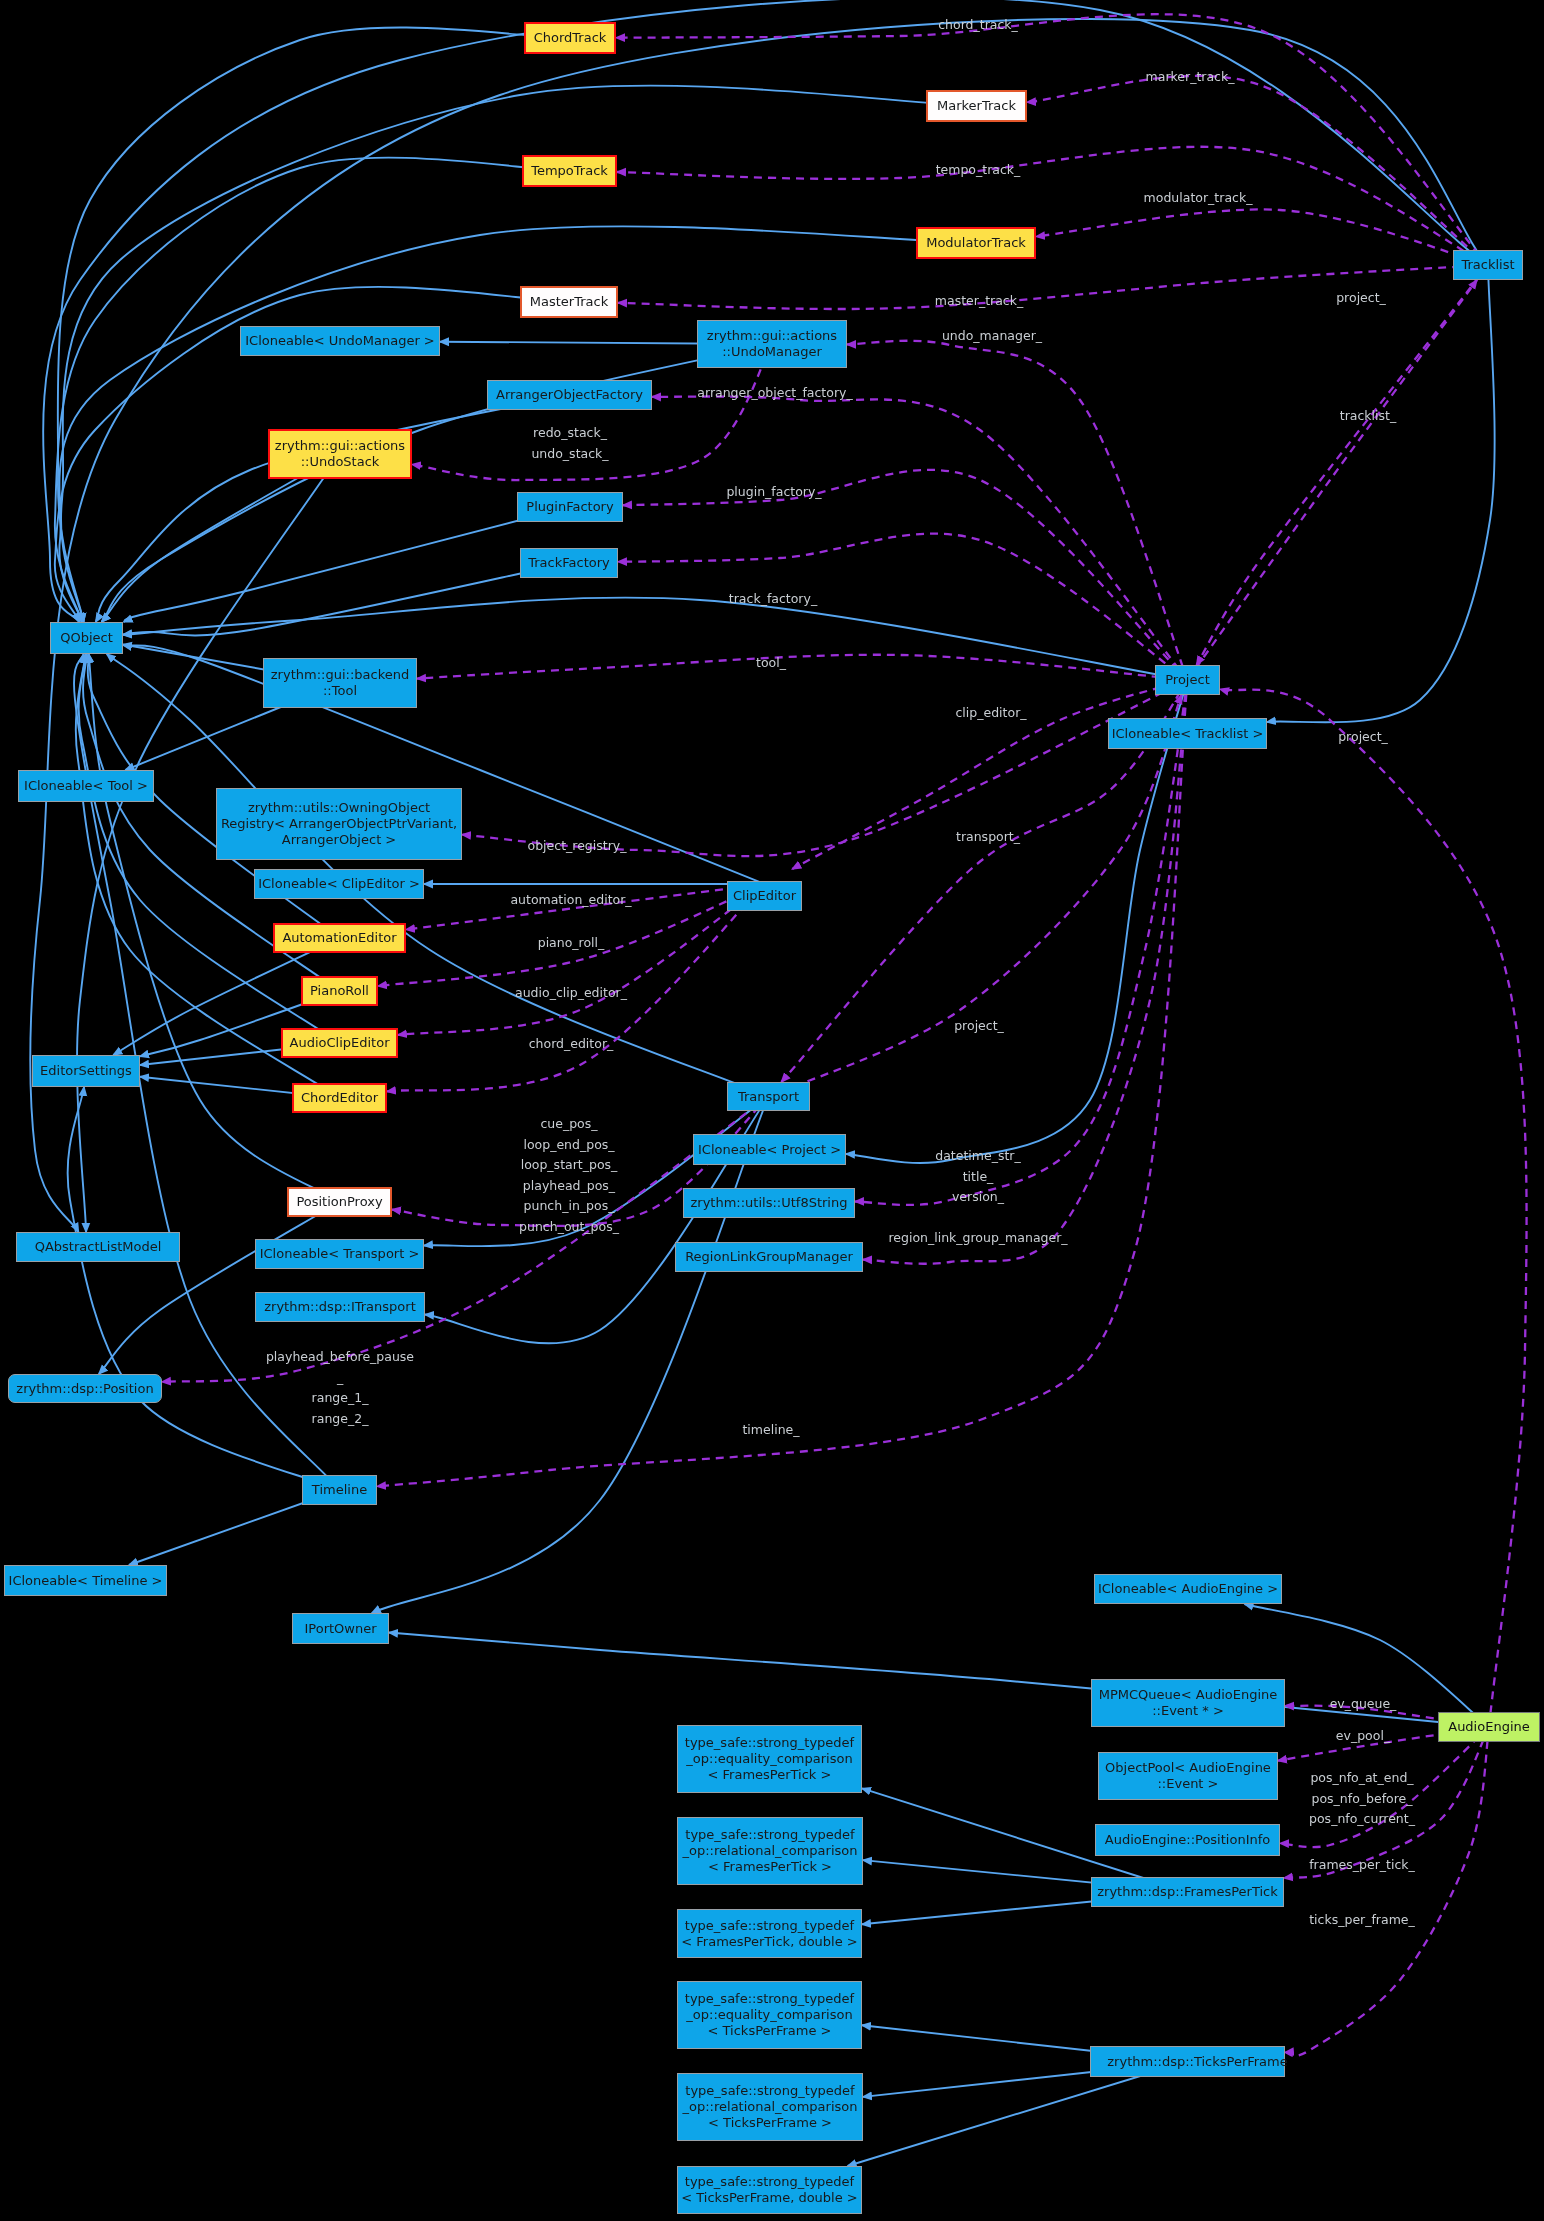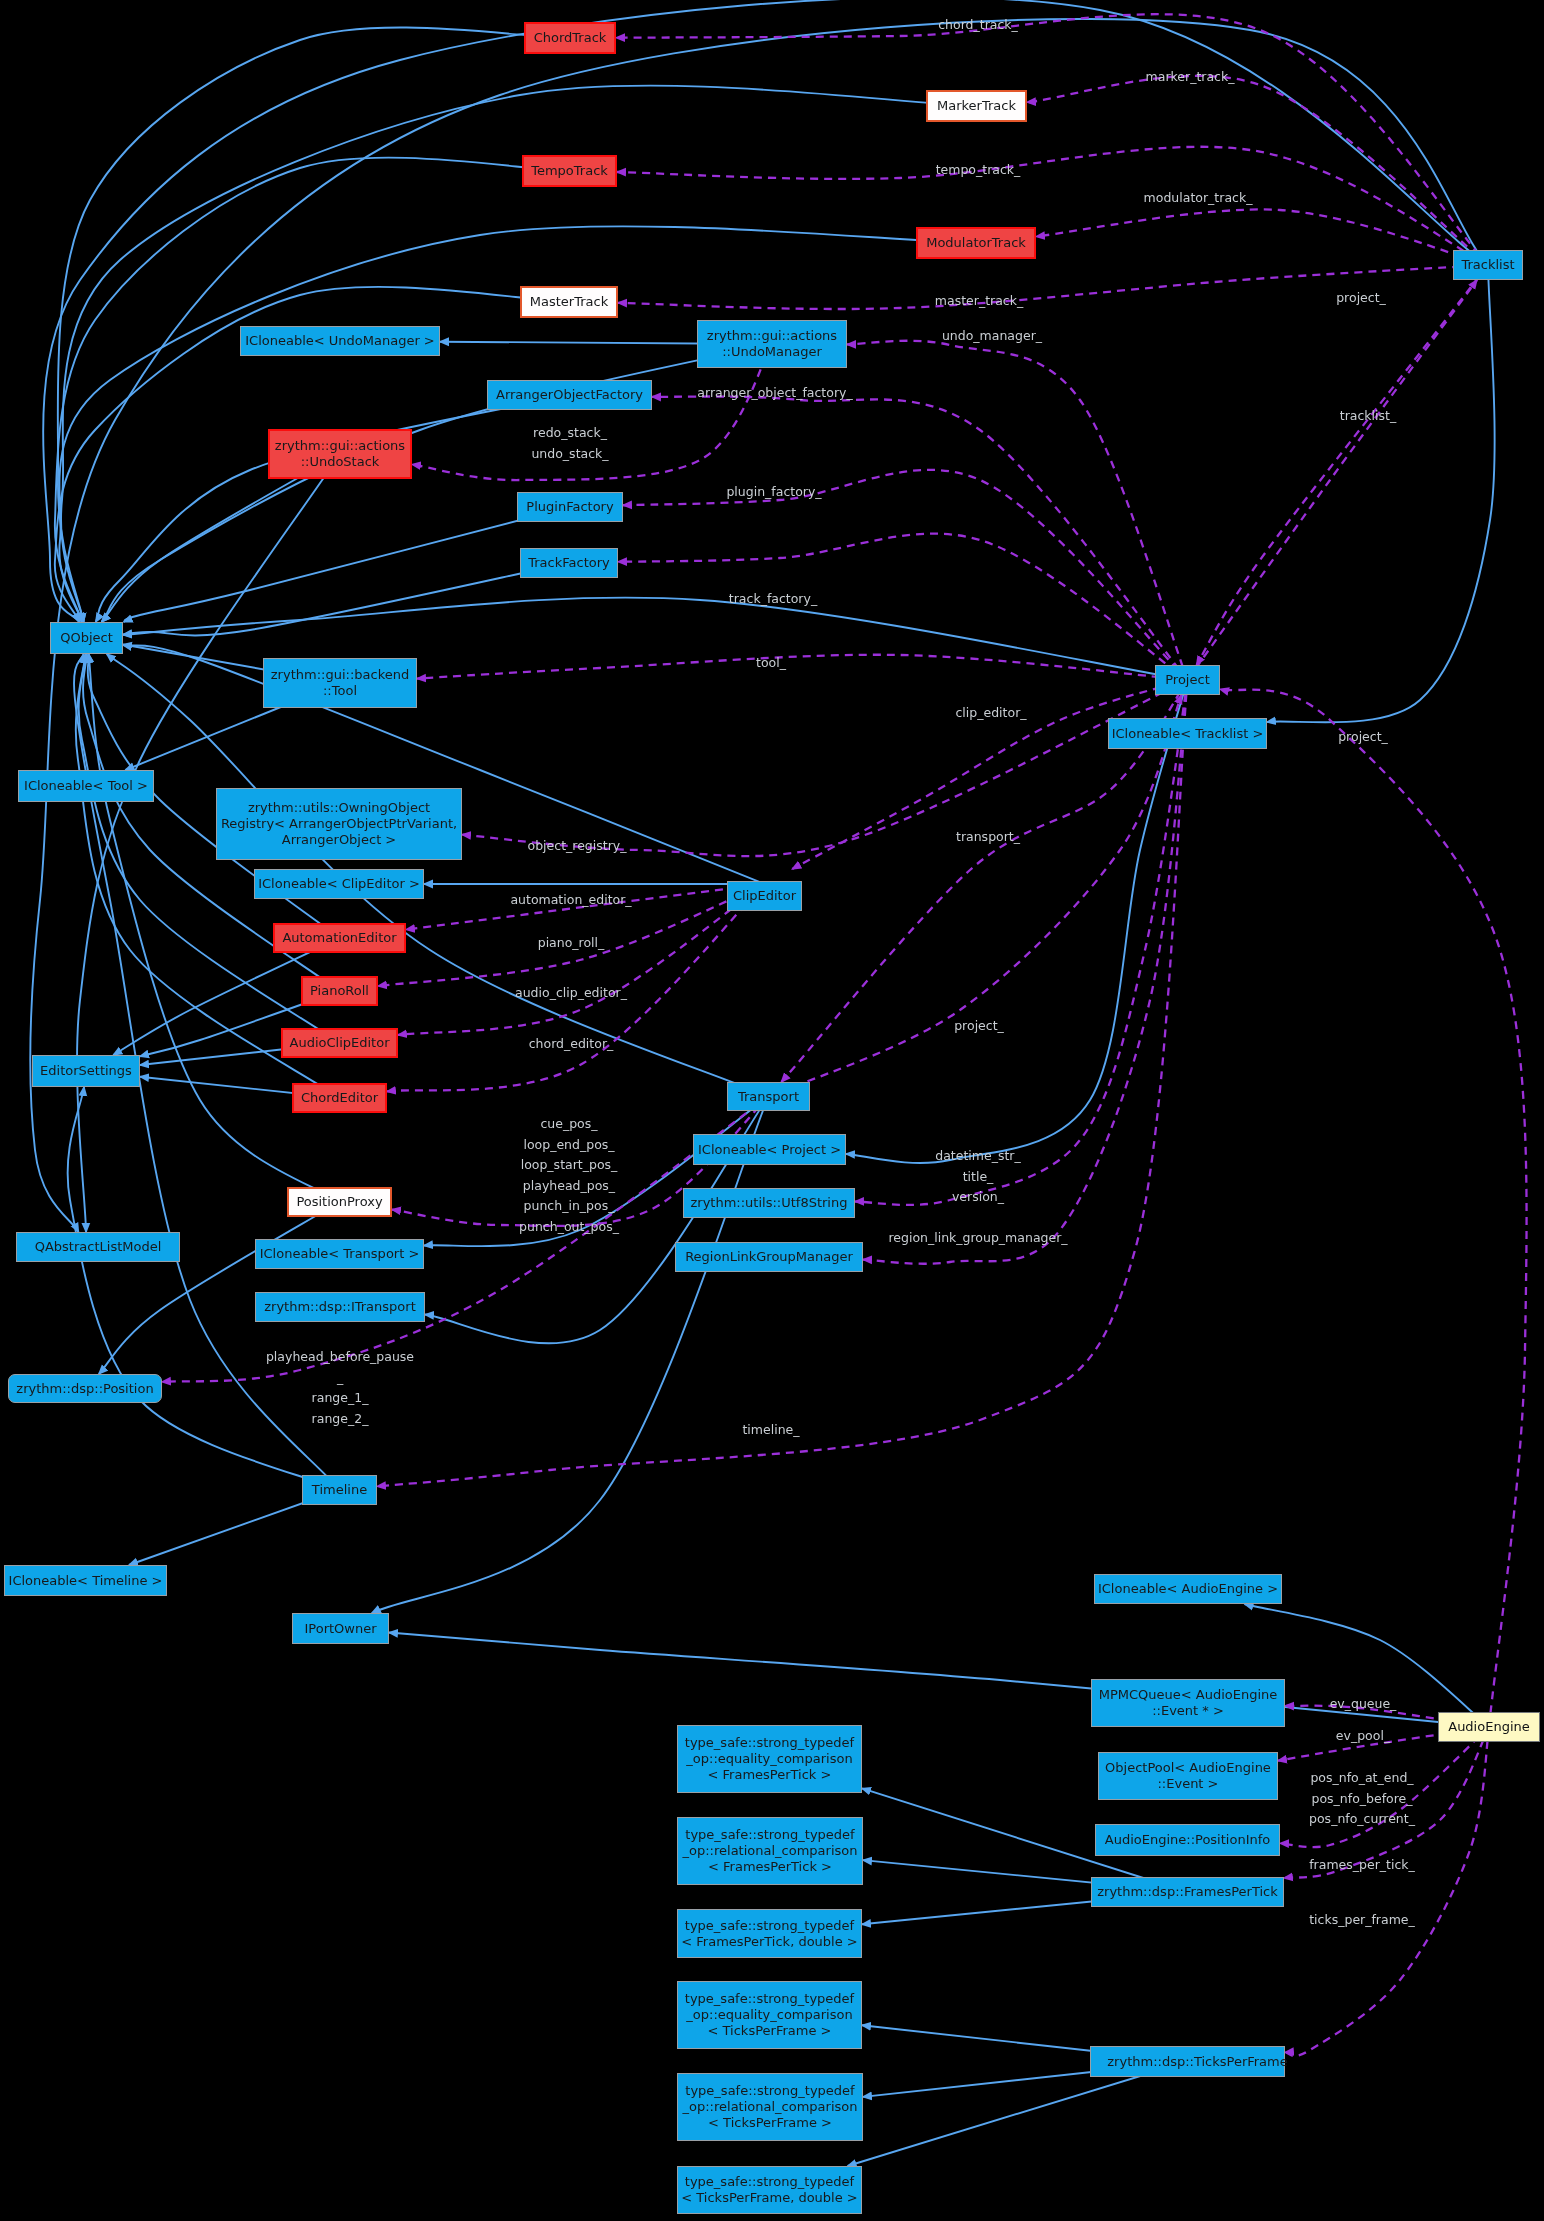--- a/index.html
+++ b/index.html
@@ -2,23 +2,23 @@
 <html><head>
 <meta charset="utf-8">
 <style>
   html,body{margin:0;padding:0;background:#000;}
   #canvas{position:relative;width:1544px;height:2221px;background:#000;overflow:hidden;
           font-family:"DejaVu Sans","Liberation Sans",sans-serif;}
   #edge-layer{position:absolute;left:0;top:0;width:1544px;height:2221px;}
   .node{position:absolute;box-sizing:border-box;display:flex;align-items:center;justify-content:center;
         text-align:center;background:#0ea5e9;border:1.4px solid #9aa0a6;color:#17191b;
         font-size:13px;line-height:1.22;padding:1px 4px;white-space:pre;}
-  .node.red{border:2px solid #fb0d0d;background:#ef4444;}
+  .node.red{border:2px solid #fb0d0d;background:#fde047;}
   .node.orange{border:2px solid #e3572b;background:#fffdfd;}
-  .node.gray{background:#fef9c3;border:1.5px solid #73787b;color:#101214;}
+  .node.gray{background:#bef264;border:1.5px solid #73787b;color:#101214;}
   .elabel{position:absolute;transform:translateX(-50%);color:#c9ced3;font-size:12.5px;
           line-height:20.5px;text-align:center;white-space:pre;}
 </style>
 </head>
 <body>
 
 <div id="canvas">
   <svg id="edge-layer" xmlns="http://www.w3.org/2000/svg">
       <defs>
         <marker id="arrow-inherit" markerWidth="11" markerHeight="10" refX="9" refY="5" orient="auto" markerUnits="userSpaceOnUse" viewBox="0 0 11 10">

